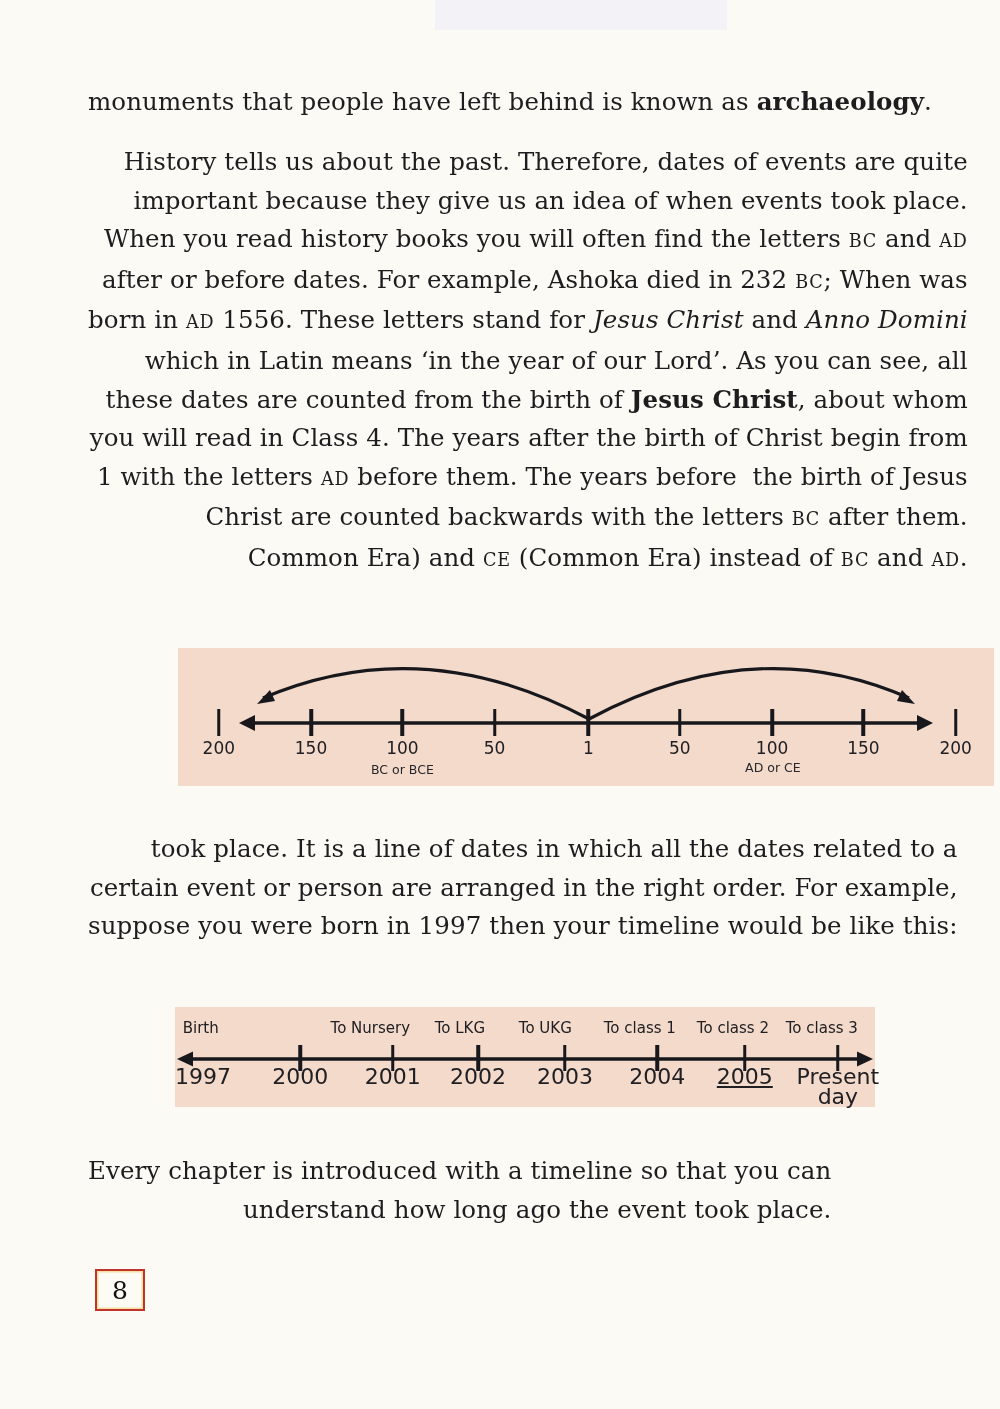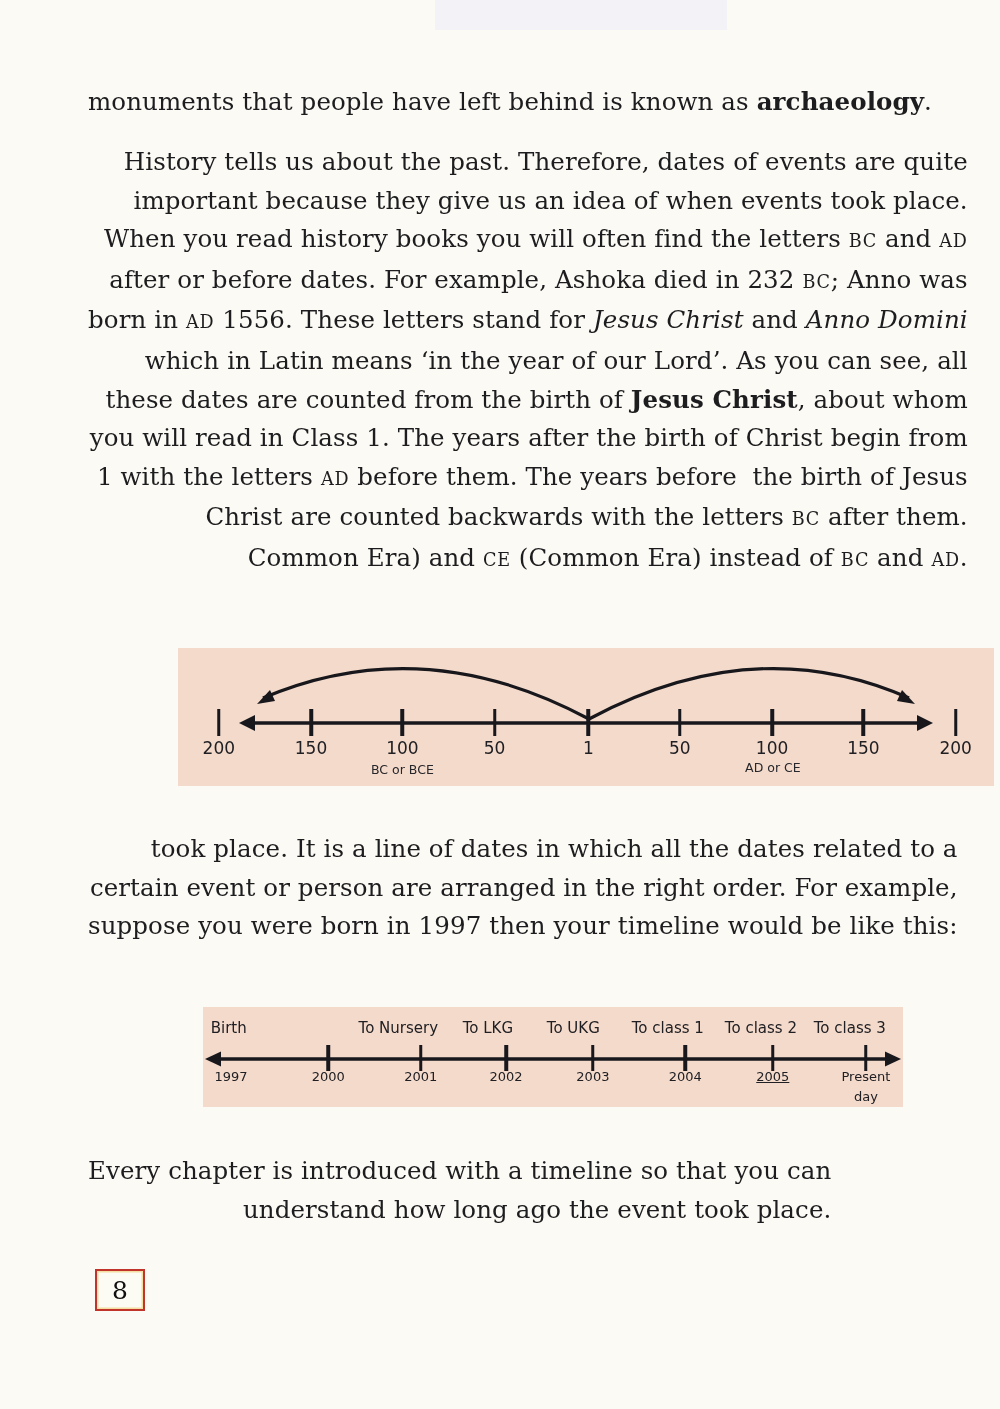--- a/index.html
+++ b/index.html
@@ -10,35 +10,35 @@
   }
   .page{position:relative;width:1000px;height:1409px;overflow:hidden;background:var(--paper,#fbfaf4);}
   .scan-band{position:absolute;left:435px;top:0;width:292px;height:30px;background:#f3f3f7;}
   .rich-para{position:absolute;left:88px;color:var(--ink,#1d1d1f);font-size:24.5px;line-height:38.6px;letter-spacing:.1px;text-align:right;}
   .tline{white-space:pre;}
   .tline .b{font-weight:bold;}
   .tline .i{font-style:italic;}
   .tline .sc{font-size:.72em;letter-spacing:.8px;}
   .panel{position:absolute;background:var(--panel,#f4dacb);}
   #timeline1{left:178px;top:648px;width:816px;height:138px;}
-  #timeline2{left:175px;top:1007px;width:700px;height:100px;margin-left:28px;}
+  #timeline2{left:175px;top:1007px;width:700px;height:100px;}
   .panel svg{position:absolute;left:0;top:0;width:100%;height:100%;}
   .tick{position:absolute;width:3.5px;background:#17171c;transform:translateX(-50%);}
   #timeline1 .tick{top:61px;height:27px;}
   #timeline2 .tick{top:38px;height:26px;}
   .num-label{position:absolute;transform:translateX(-50%);
     font-family:"DejaVu Sans","Liberation Sans",sans-serif;color:#202024;}
   #timeline1 .num-label{top:90px;font-size:17px;}
   .era-label{position:absolute;transform:translateX(-50%);top:114px;
     font-family:"DejaVu Sans","Liberation Sans",sans-serif;font-size:12.5px;color:#26262b;}
   #timeline2 .top-label{position:absolute;top:12px;transform:translateX(-50%);white-space:nowrap;
     font-family:"DejaVu Sans","Liberation Sans",sans-serif;font-size:15px;color:#202024;}
   #timeline2 .top-label.first{transform:none;}
   #timeline2 .year-label{position:absolute;top:60px;transform:translateX(-50%);
-    font-family:"DejaVu Sans","Liberation Sans",sans-serif;font-size:13px;color:#202024;
+    font-family:"DejaVu Sans","Liberation Sans",sans-serif;font-size:22px;color:#202024;
     white-space:pre-line;text-align:center;line-height:20px;}
   .page-number-box{
     position:absolute;left:95px;top:1269px;width:46px;height:38px;
     border:2.5px solid var(--accent,#c0342c);
     box-shadow:inset 0 0 0 1.5px rgba(233,186,60,.45);
     background:#fdfcf4;display:flex;align-items:center;justify-content:center;
   }
   .page-number-box span{font-size:25px;color:#111;font-family:"DejaVu Serif",serif;}
 </style>
 </head>
@@ -49,25 +49,25 @@
   <div class="scan-band"></div>
 
   <div class="rich-para" style="top:83px;">
       <div class="tline"><span>monuments that people have left behind is known as </span><span class="b">archaeology</span><span>.</span></div>
     </div>
 
   <div class="rich-para" style="top:143px;">
       <div class="tline"><span>History tells us about the past. Therefore, dates of events are quite</span></div>
       <div class="tline"><span>important because they give us an idea of when events took place.</span></div>
       <div class="tline"><span>When you read history books you will often find the letters </span><span class="sc">BC</span><span> and </span><span class="sc">AD</span></div>
-      <div class="tline"><span>after or before dates. For example, Ashoka died in 232 </span><span class="sc">BC</span><span>; Anno was</span></div>
+      <div class="tline"><span>after or before dates. For example, Ashoka died in 232 </span><span class="sc">BC</span><span>; When was</span></div>
       <div class="tline"><span>born in </span><span class="sc">AD</span><span> 1556. These letters stand for </span><span class="i">Jesus Christ</span><span> and </span><span class="i">Anno Domini</span></div>
       <div class="tline"><span>which in Latin means ‘in the year of our Lord’. As you can see, all</span></div>
       <div class="tline"><span>these dates are counted from the birth of </span><span class="b">Jesus Christ</span><span>, about whom</span></div>
-      <div class="tline"><span>you will read in Class 1. The years after the birth of Christ begin from</span></div>
+      <div class="tline"><span>you will read in Class 4. The years after the birth of Christ begin from</span></div>
       <div class="tline"><span>1 with the letters </span><span class="sc">AD</span><span> before them. The years before  the birth of Jesus</span></div>
       <div class="tline"><span>Christ are counted backwards with the letters </span><span class="sc">BC</span><span> after them.</span></div>
       <div class="tline"><span>Common Era) and </span><span class="sc">CE</span><span> (Common Era) instead of </span><span class="sc">BC</span><span> and </span><span class="sc">AD</span><span>.</span></div>
     </div>
 
   <div class="panel" id="timeline1">
     <svg viewBox="0 0 698 138">
       <path d="M8 75 H690" stroke="#17171c" stroke-width="3.5" fill="none"></path>
       <polygon points="2,75 18,67 18,83" fill="#17171c"></polygon>
       <polygon points="696,75 680,67 680,83" fill="#17171c"></polygon>

